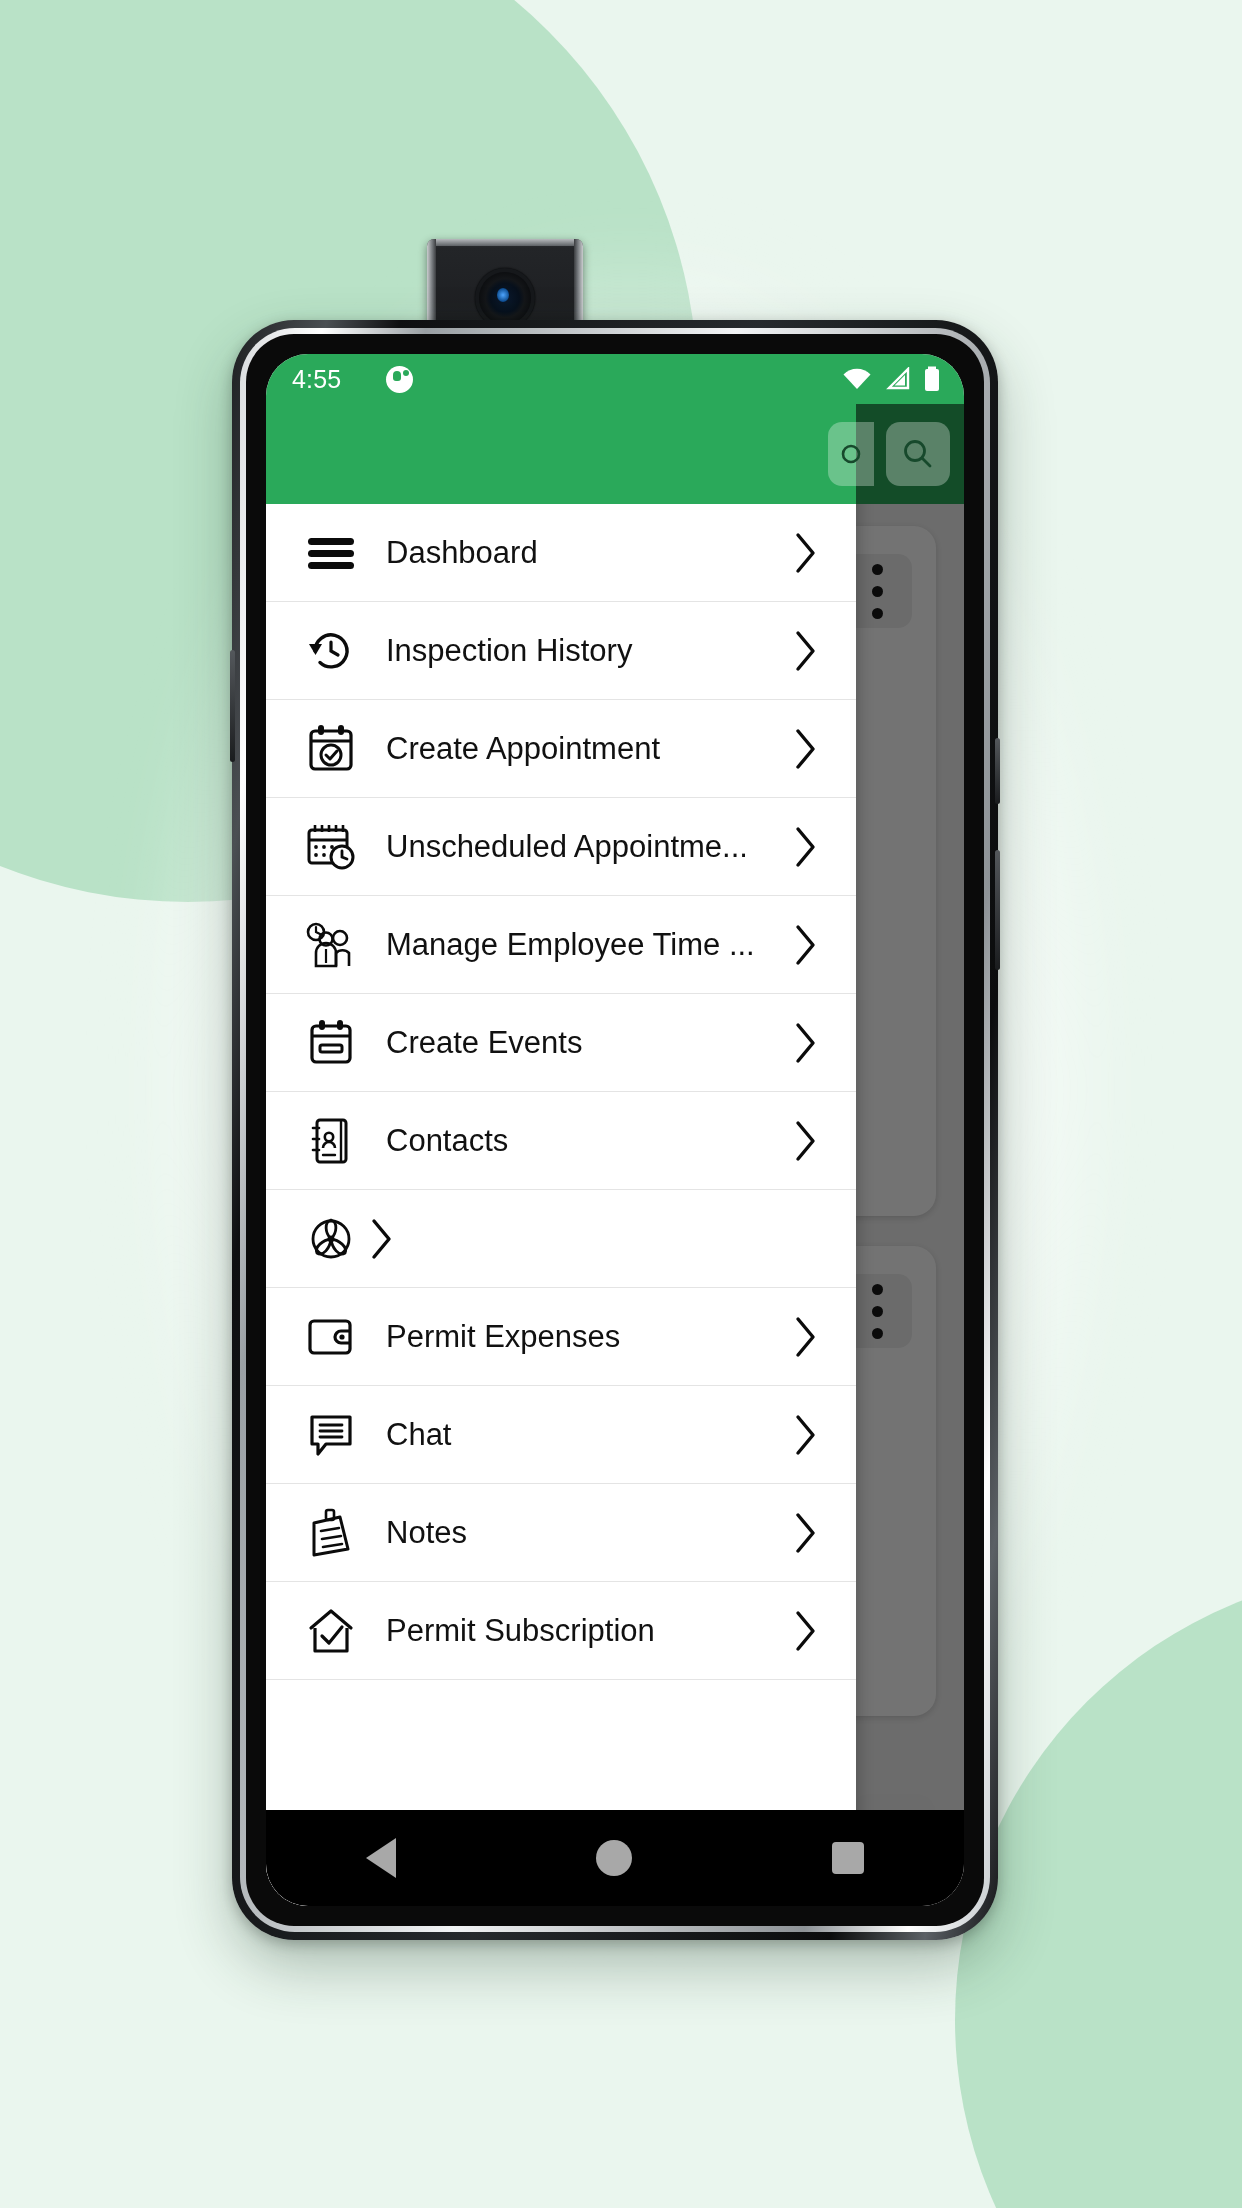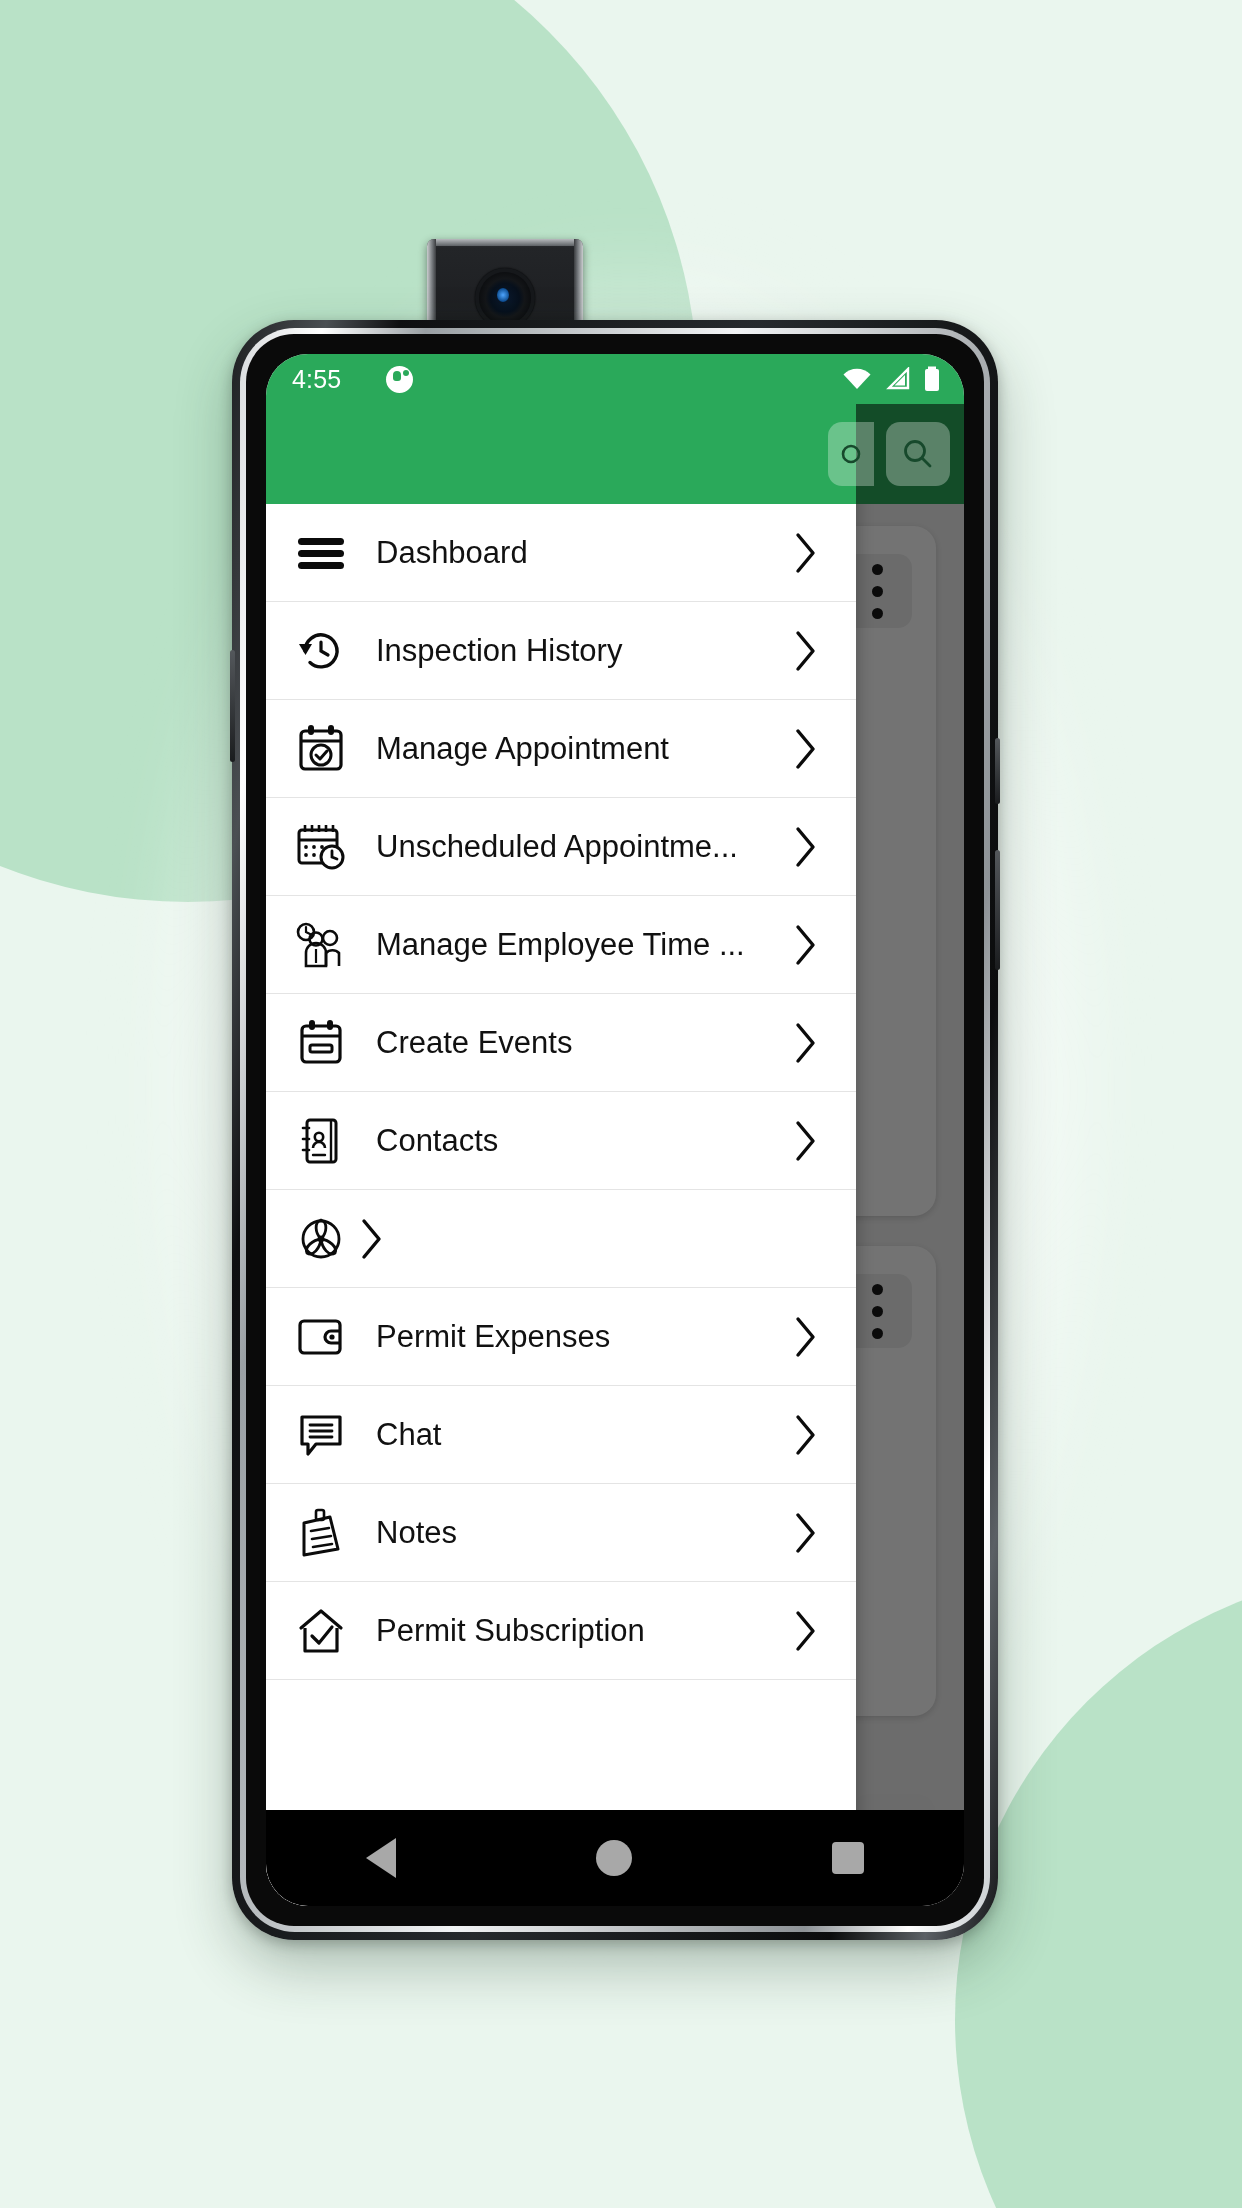--- a/index.html
+++ b/index.html
@@ -187,21 +187,21 @@
   .drawer-head{
     height:100px; background:#2aa95a; color:#fff;
     display:flex; align-items:center; justify-content:space-between;
     padding:0 34px 0 34px; flex:0 0 auto;
   }
   .drawer-title{ font-size:33px; }
   .drawer-version{ font-size:29px; }
   .drawer-list{ flex:1; overflow:hidden; background:#fff; }
   .menu-item{
     height:98px; display:flex; align-items:center;
-    padding:0 30px 0 24px;
+    padding:0 30px 0 34px;
     border-bottom:1px solid #e4e4e4;
     background:#fff;
   }
   .mi-icon{
     width:62px; height:62px; flex:0 0 62px;
     display:flex; align-items:center; justify-content:center;
     color:#0b0b0b;
   }
   .mi-icon svg{ display:block; }
   .mi-label{
@@ -366,21 +366,21 @@
             <span class="mi-icon">
               <svg width="50" height="52" viewBox="0 0 50 52">
                 <rect x="5" y="8" width="40" height="38" rx="4" fill="none" stroke="#0b0b0b" stroke-width="3.2"></rect>
                 <line x1="5" y1="18" x2="45" y2="18" stroke="#0b0b0b" stroke-width="3.2"></line>
                 <rect x="12" y="2" width="6" height="10" rx="3" fill="#0b0b0b"></rect>
                 <rect x="32" y="2" width="6" height="10" rx="3" fill="#0b0b0b"></rect>
                 <circle cx="25" cy="32" r="10" fill="none" stroke="#0b0b0b" stroke-width="3"></circle>
                 <polyline points="20,32 24,36 31,28" fill="none" stroke="#0b0b0b" stroke-width="3" stroke-linecap="round" stroke-linejoin="round"></polyline>
               </svg>
             </span>
-            <span class="mi-label">Manage Appointment</span>
+            <span class="mi-label">Create Appointment</span>
             <span class="mi-chev">
               <svg width="26" height="44" viewBox="0 0 26 44">
                   <polyline points="5,4 20,22 5,40" fill="none" stroke="#0b0b0b" stroke-width="3.4" stroke-linecap="round" stroke-linejoin="round"></polyline>
                 </svg>
             </span>
           </div>
 
           <div class="menu-item">
             <span class="mi-icon">
               <svg width="52" height="52" viewBox="0 0 52 52">

